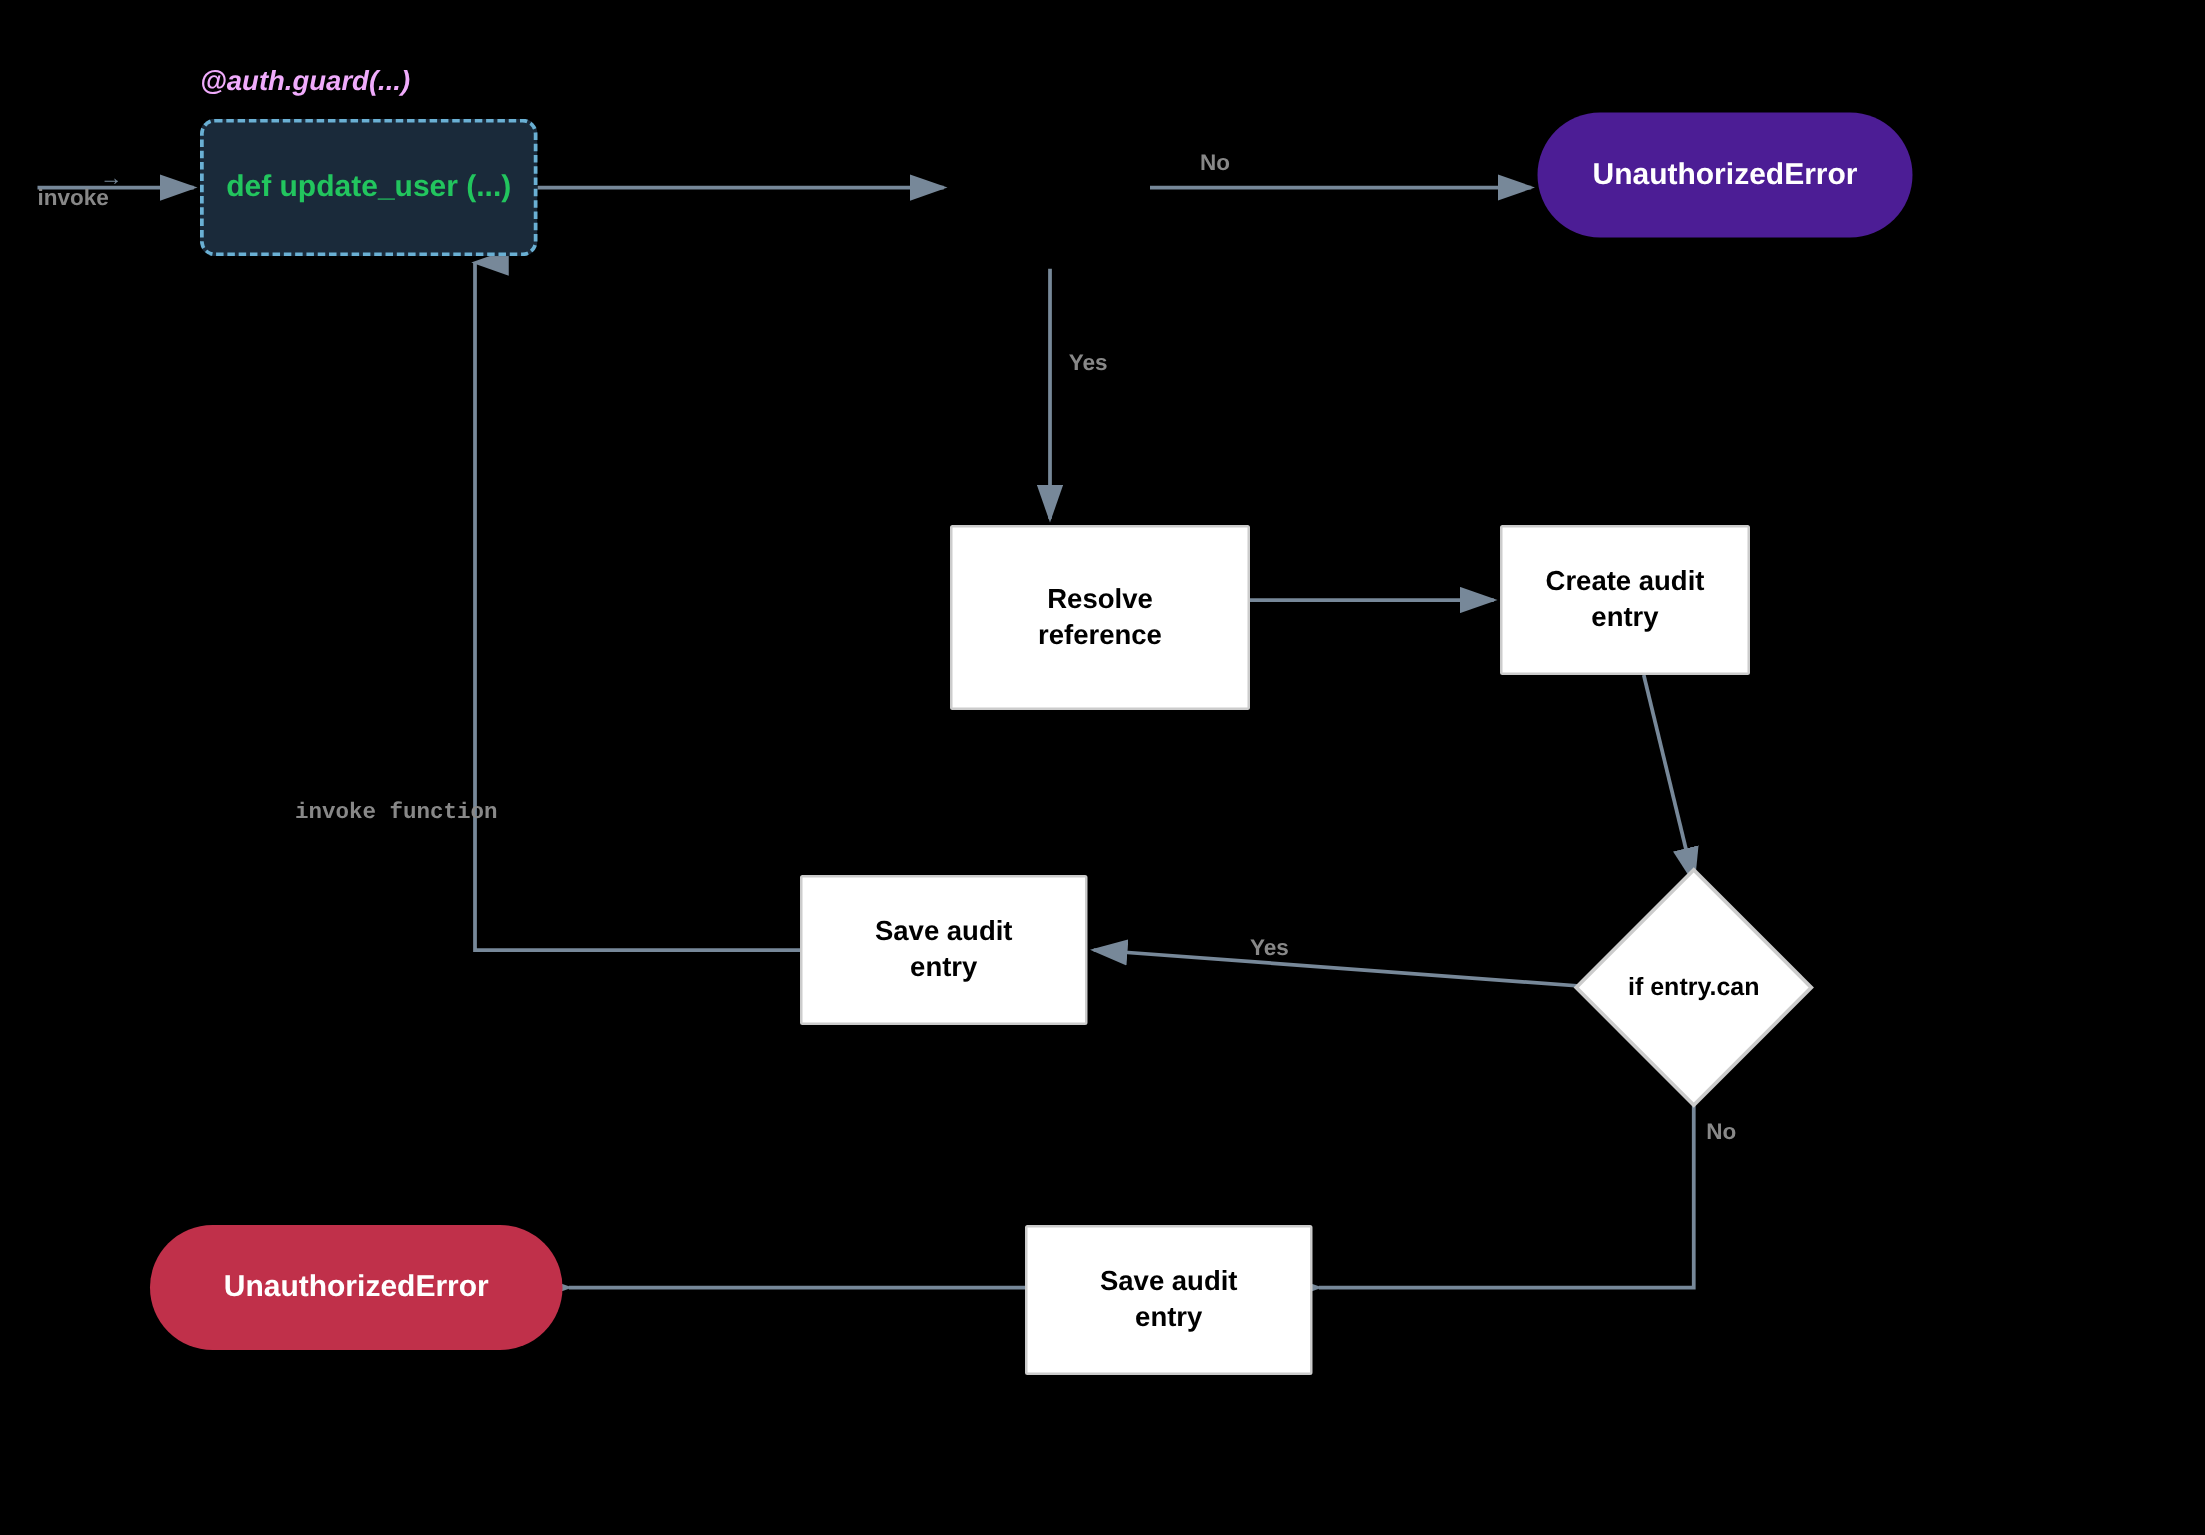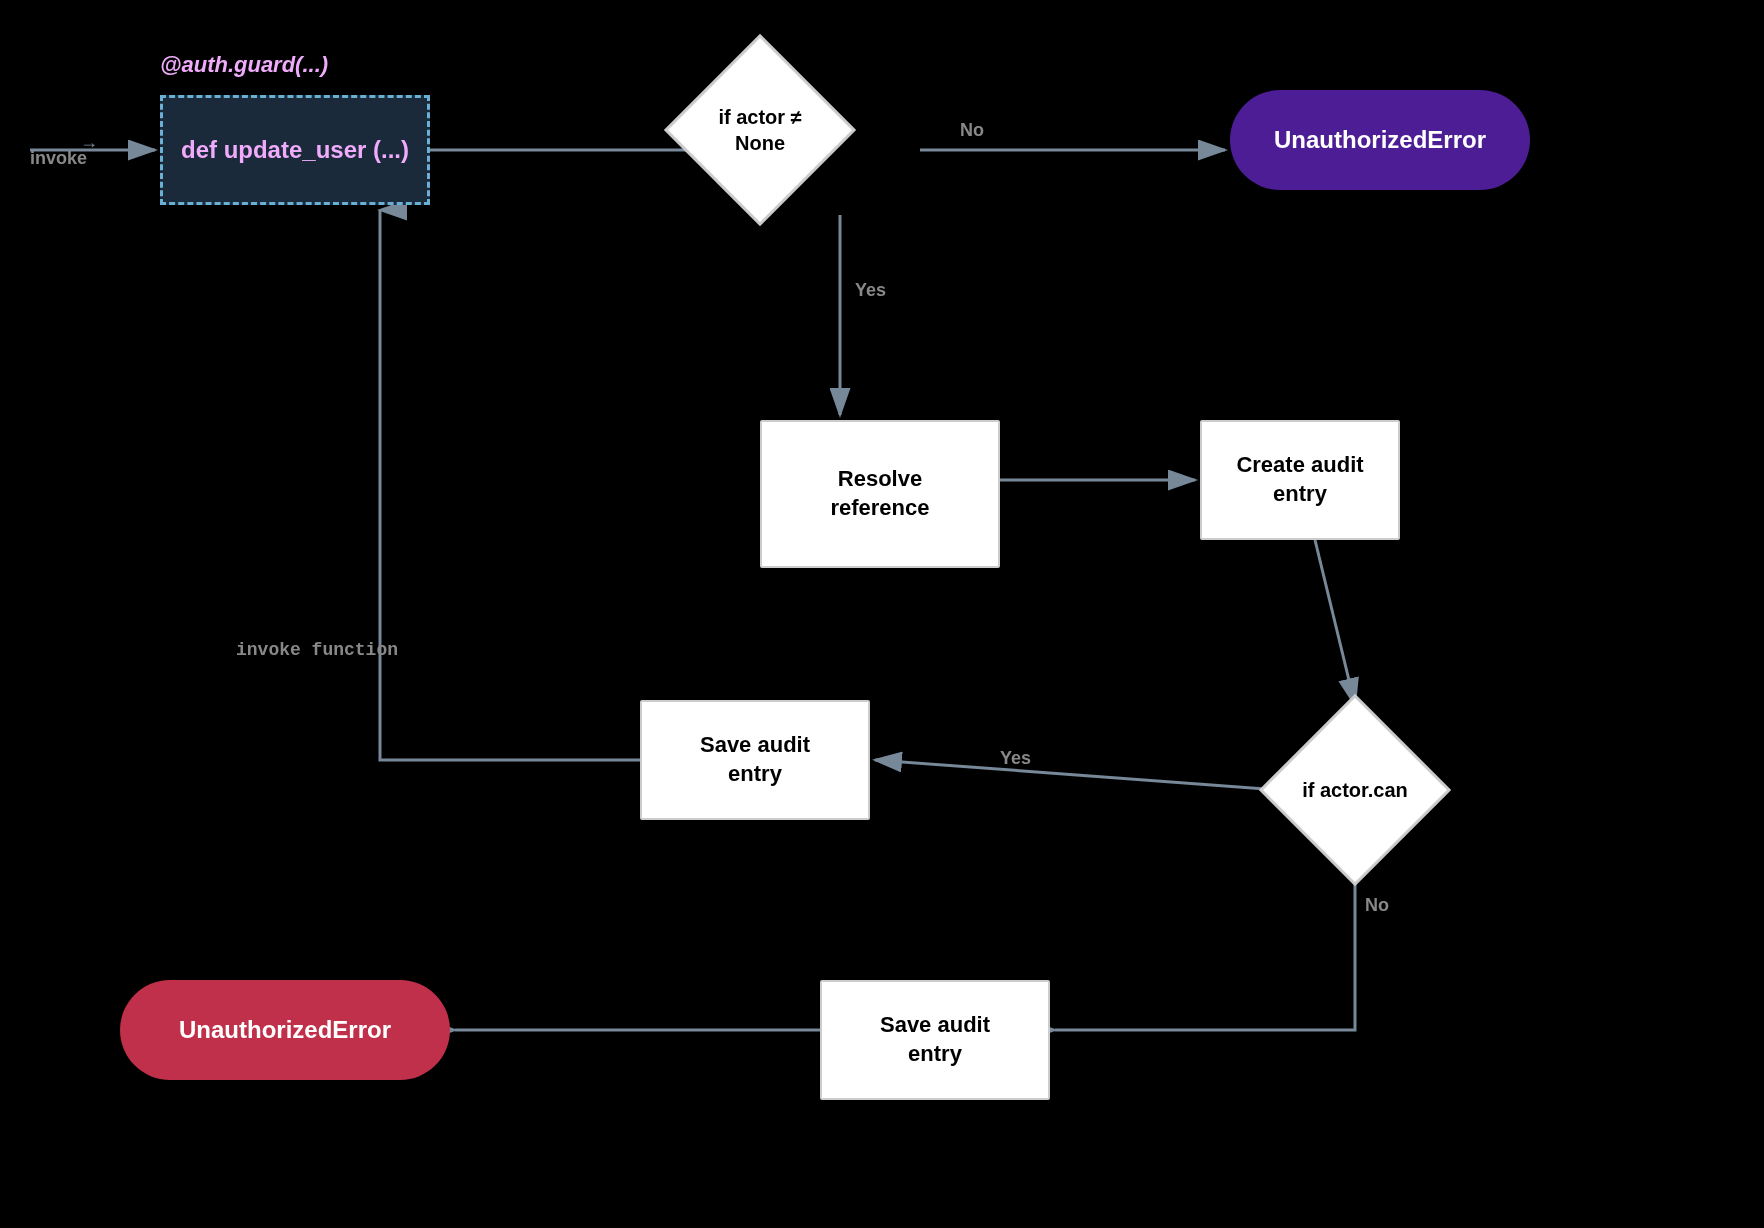--- a/index.html
+++ b/index.html
@@ -33,23 +33,23 @@
       align-items: center;
       justify-content: center;
       text-align: center;
     }
 
     
     .func-box {
       width: 270px;
       height: 110px;
       border: 3px dashed #6ab0d4;
-      border-radius: 0;
+      border-radius: 12px;
       background: #1a2a3a;
-      color: #f0abfc;
+      color: #22c55e;
       font-size: 24px;
       font-weight: bold;
       top: 95px;
       left: 160px;
     }
 
     .func-box-label {
       position: absolute;
       top: 52px;
       left: 160px;
@@ -231,28 +231,24 @@
   <span class="arrow-label" style="top:640px; left:236px;font-family:Liberation Mono, monospace;">invoke function</span>
 
   <div class="func-box-label">
     <span>@auth.guard(...)</span>
   </div>
 
   <div class="node func-box">
     <span>def update_user (...)</span>
   </div>
 
-  <div class="diamond-container" style="top:50px; left:680px;">
-    <div class="diamond"></div>
-    <span class="diamond-text">if actor ≠<br>None</span>
-  </div>
 
   <div class="diamond-container" style="top:710px; left:1275px;">
     <div class="diamond"></div>
-    <span class="diamond-text">if actor.can</span>
+    <span class="diamond-text">if entry.can</span>
   </div>
 
   <div class="rect-node rect-resolve">
     <span>Resolve<br>reference</span>
   </div>
 
   <div class="rect-node rect-create-audit">
     <span>Create audit<br>entry</span>
   </div>
 

